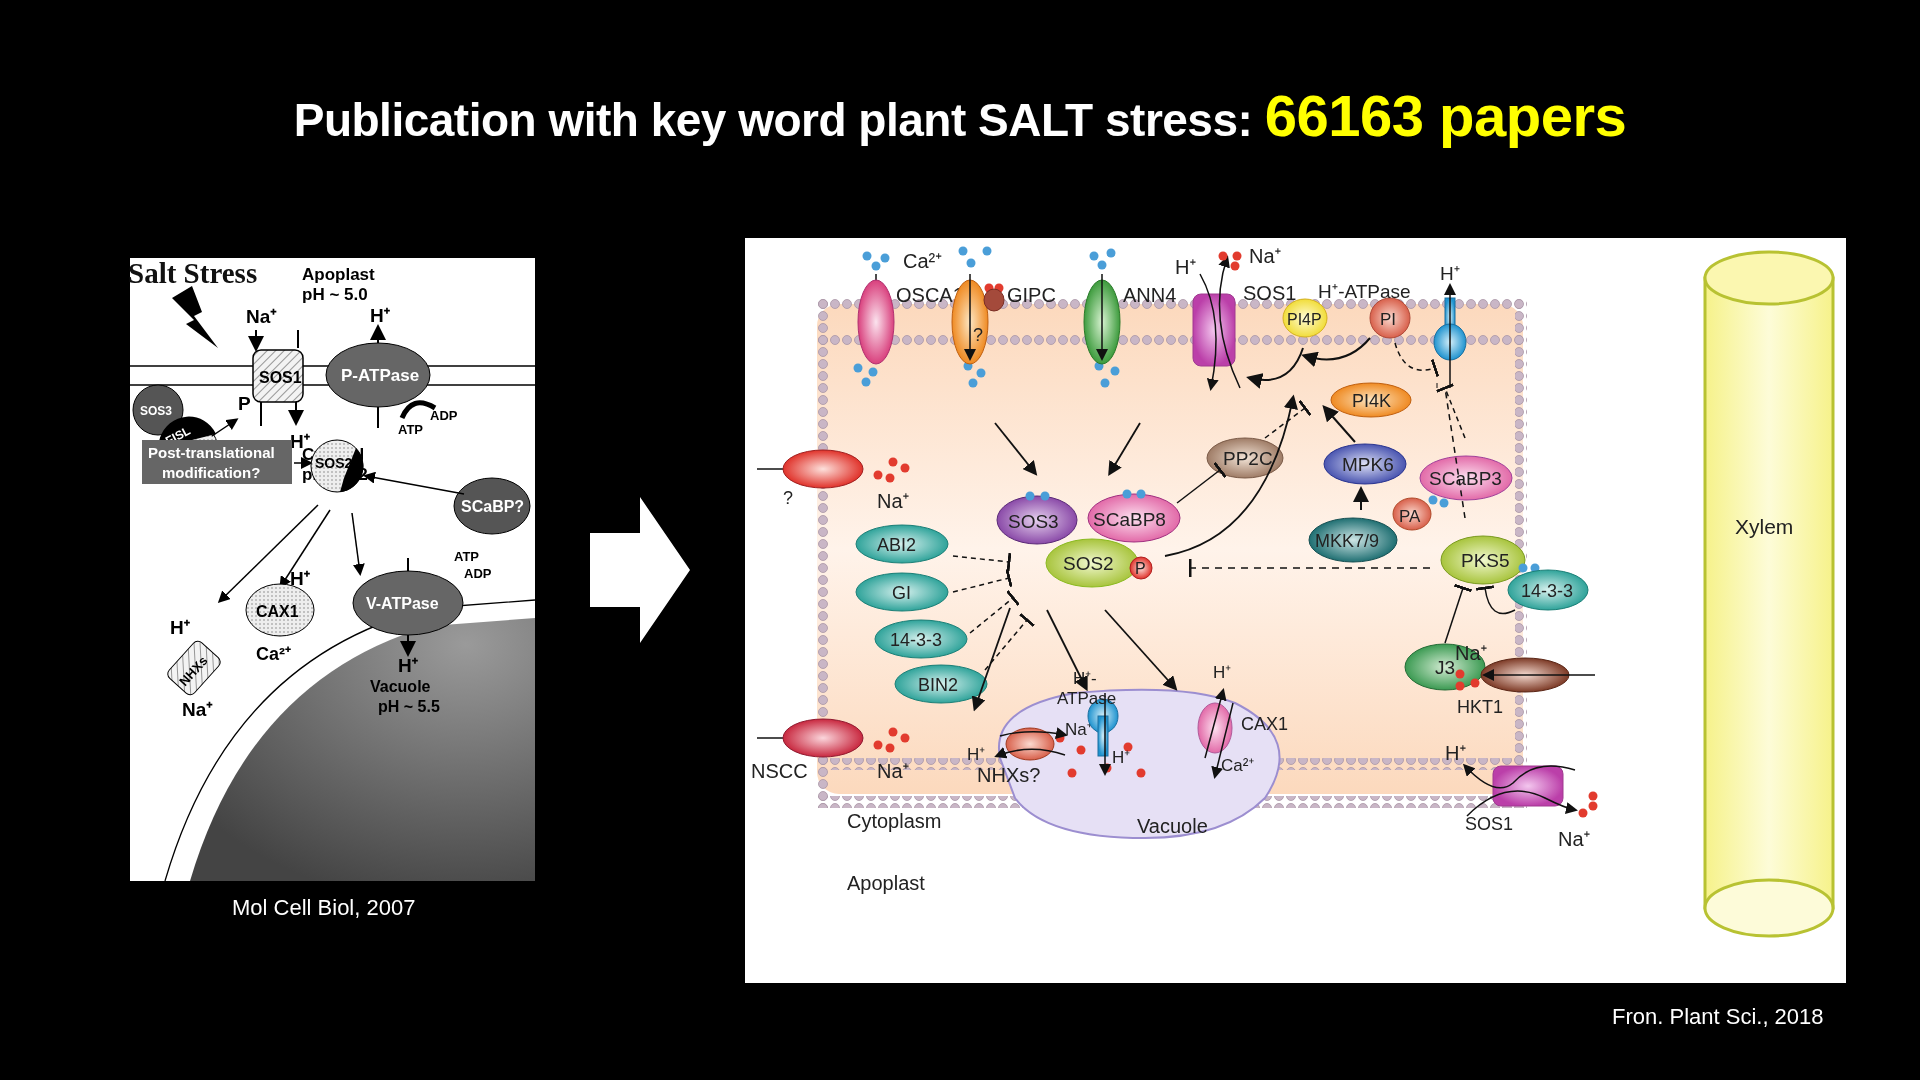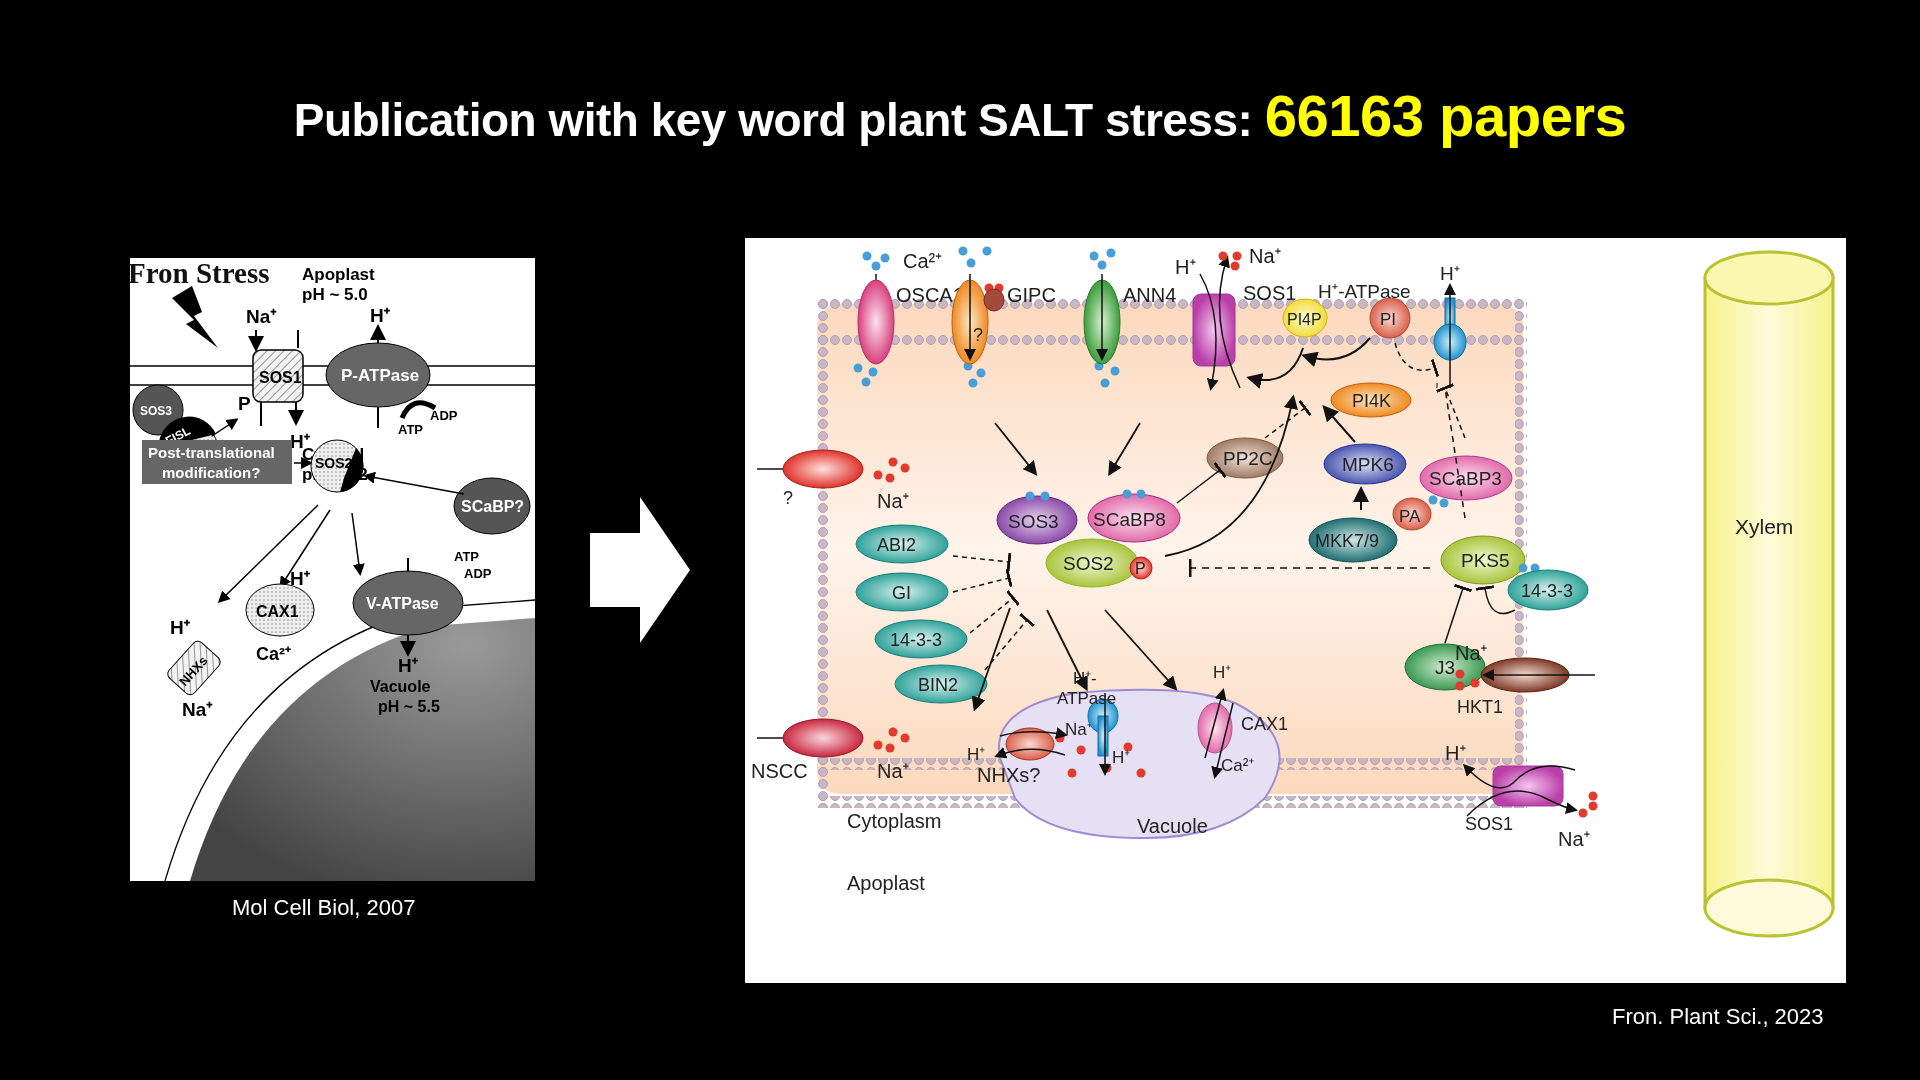--- a/index.html
+++ b/index.html
@@ -110,21 +110,21 @@
     <text x="268" y="414" font-size="19" font-weight="bold">H⁺</text>
     <text x="240" y="434" font-size="16" font-weight="bold">Vacuole</text>
     <text x="248" y="454" font-size="16" font-weight="bold">pH ~ 5.5</text>
 
     <rect x="40" y="393" width="48" height="34" rx="6" fill="url(#hatch)" stroke="#000" transform="rotate(-48 64 410)"></rect>
     <text x="44" y="416" font-size="13" font-weight="bold" transform="rotate(-48 64 410)">NHXs</text>
     <text x="40" y="376" font-size="19" font-weight="bold">H⁺</text>
     <text x="52" y="458" font-size="19" font-weight="bold">Na⁺</text>
   </svg>
 </div>
-<div class="salt-title">Fron Stress</div>
+<div class="salt-title">Salt Stress</div>
 <div class="caption" style="left:232px; top:895px;text-align:center;">Mol Cell Biol, 2007</div>
 
 <svg class="arrow-big" width="104" height="146" viewBox="0 0 104 146">
   <polygon points="0,36 50,36 50,0 100,73 50,146 50,110 0,110" fill="#fff"></polygon>
 </svg>
 
 <div class="panel-right">
   <svg width="1101" height="745" viewBox="0 0 1101 745">
     <defs>
       <linearGradient id="cyto" x1="0" y1="0" x2="0" y2="1">
@@ -439,13 +439,13 @@
         <circle cx="848" cy="558" r="4.5"></circle>
         <circle cx="848" cy="568" r="4.5"></circle>
         <circle cx="838" cy="575" r="4.5"></circle>
       </g>
     <text x="815" y="612" font-size="20" fill="#222" transform="translate(-2,-4)">Na⁺</text>
 
     <text x="102" y="650" font-size="20" fill="#222" transform="translate(0,-60)">Cytoplasm</text>
     <text x="102" y="720" font-size="20" fill="#222" transform="translate(0,-68)">Apoplast</text>
   </svg>
 </div>
-<div class="caption" style="left:1612px; top:1004px;">Fron. Plant Sci., 2023</div>
+<div class="caption" style="left:1612px; top:1004px;">Fron. Plant Sci., 2018</div>
 
 </body></html>

